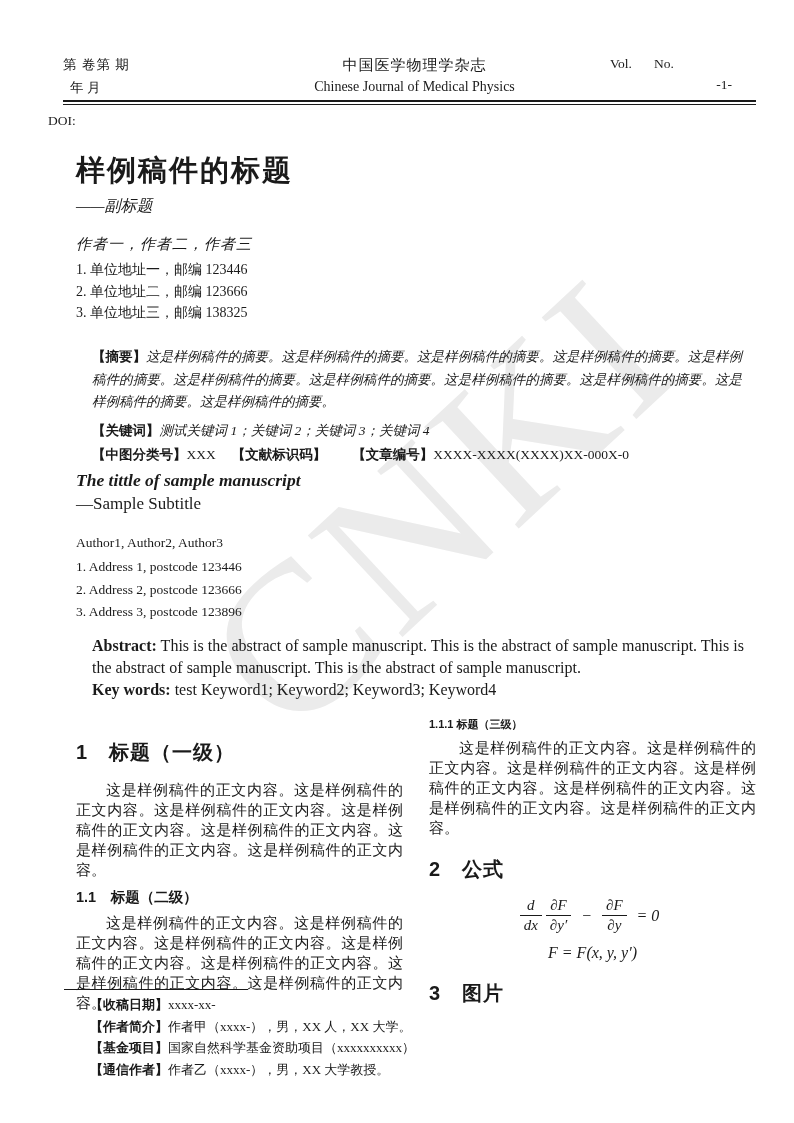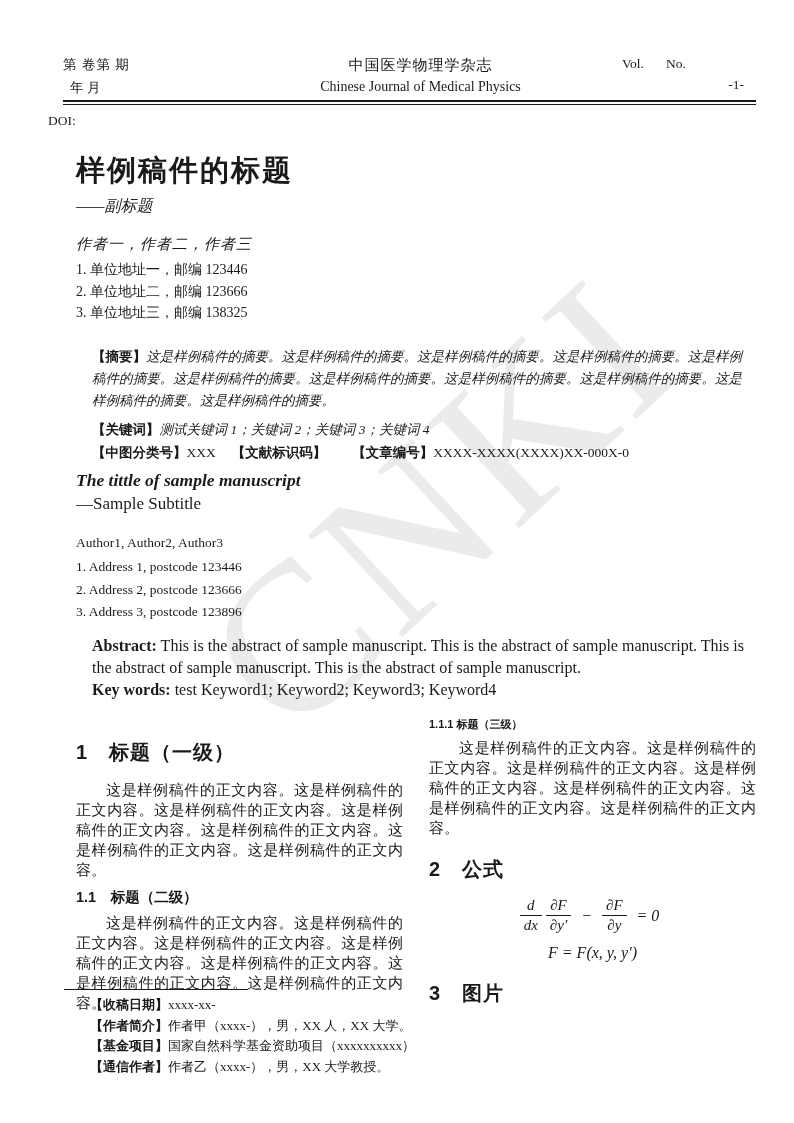--- a/index.html
+++ b/index.html
@@ -14,21 +14,21 @@
   }
   .watermark{
     position:absolute; left:440px; top:505px; z-index:0;
     transform:translate(-50%,-50%) rotate(-43deg);
     font-family:var(--serif); font-size:212px; letter-spacing:6px;
     color:#ebebeb; white-space:nowrap; user-select:none;
   }
   .layer{position:absolute; inset:0; z-index:1;}
 
   
-  .header{position:absolute; left:63px; right:26px; top:56px; font-size:13.5px;}
+  .header{position:absolute; left:63px; right:38px; top:56px; font-size:13.5px;}
   .hrow{display:flex; align-items:flex-start;}
   .hleft{width:170px;}
   .hcenter{flex:1; text-align:center;}
   .hright{width:160px;}
   .hleft .l1{letter-spacing:1px;}
   .hleft .l2{padding-left:7px; margin-top:5px;}
   .hcenter .l1{font-size:15px; letter-spacing:1px;}
   .hcenter .l2{margin-top:4px; font-size:14px;}
   .hright .l1{display:flex; gap:22px; padding-left:14px;}
   .hright .l2{text-align:right; padding-right:24px; margin-top:5px;}
@@ -42,21 +42,21 @@
   .cn-title{position:absolute; left:76px; top:151px; font-family:var(--sans);
             font-weight:bold; font-size:29px; letter-spacing:2px;}
   .cn-subtitle{position:absolute; left:76px; top:196px; font-size:16px; font-style:italic;}
   .cn-authors{position:absolute; left:76px; top:235px; font-size:15px; font-style:italic; letter-spacing:1px;}
   .cn-affils{position:absolute; left:76px; top:259px; font-size:14px; line-height:21.5px;}
 
   .cn-abstract{position:absolute; left:92px; top:346px; width:650px; font-size:13.5px;}
   .cn-abstract .abs{line-height:22px; text-align:justify;}
   .cn-abstract .kw{line-height:19px; margin-top:8px;}
   .cn-abstract .clc{line-height:19px; margin-top:4px;}
-  .lbl{font-family:Liberation Serif, serif; font-weight:bold; font-style:normal;}
+  .lbl{font-family:Liberation Mono, monospace; font-weight:bold; font-style:normal;}
   .kai{font-style:italic;}
   .gap{display:inline-block; width:16px;}
   .gap-wide{display:inline-block; width:26px;}
 
   
   .en-title{position:absolute; left:76px; top:470px; font-size:17.5px; font-weight:bold;font-style:italic;}
   .en-subtitle{position:absolute; left:76px; top:494px; font-size:17px;}
   .en-authors{position:absolute; left:76px; top:535px; font-size:13.5px;}
   .en-affils{position:absolute; left:76px; top:556px; font-size:13.5px; line-height:22.5px;}
   .en-abstract{position:absolute; left:92px; top:635px; width:652px; font-size:16px; line-height:22px; text-align:justify;}

